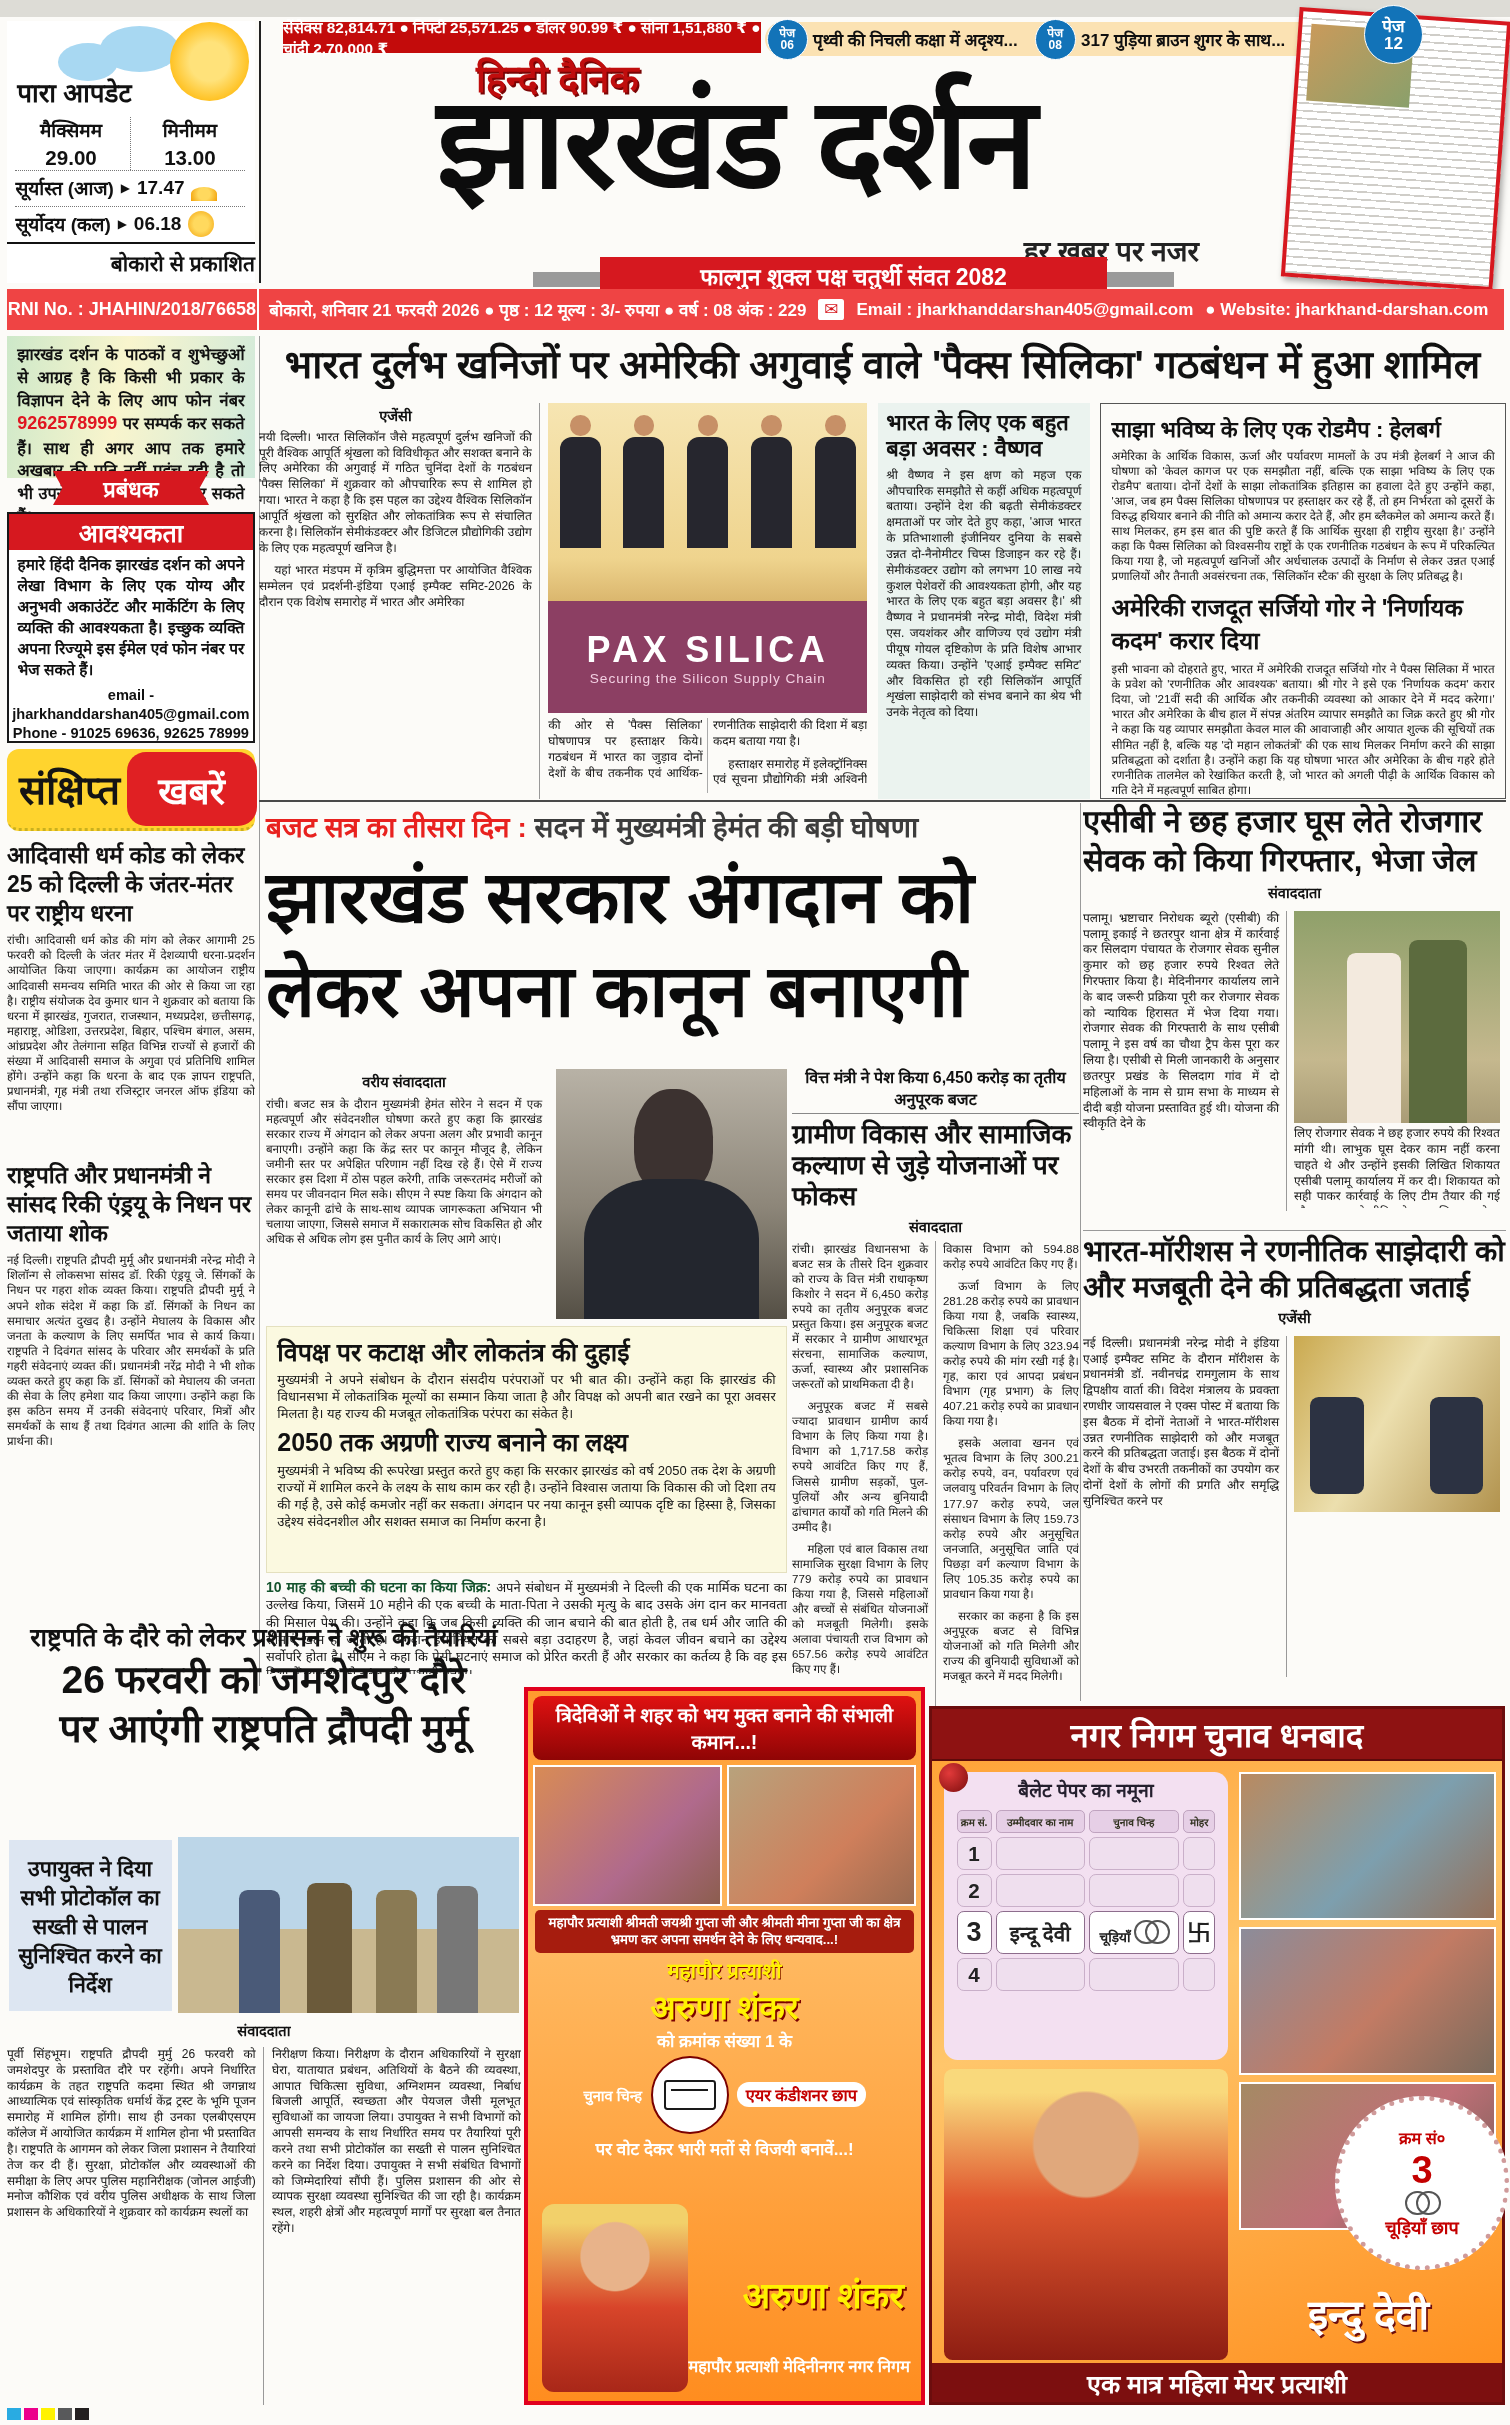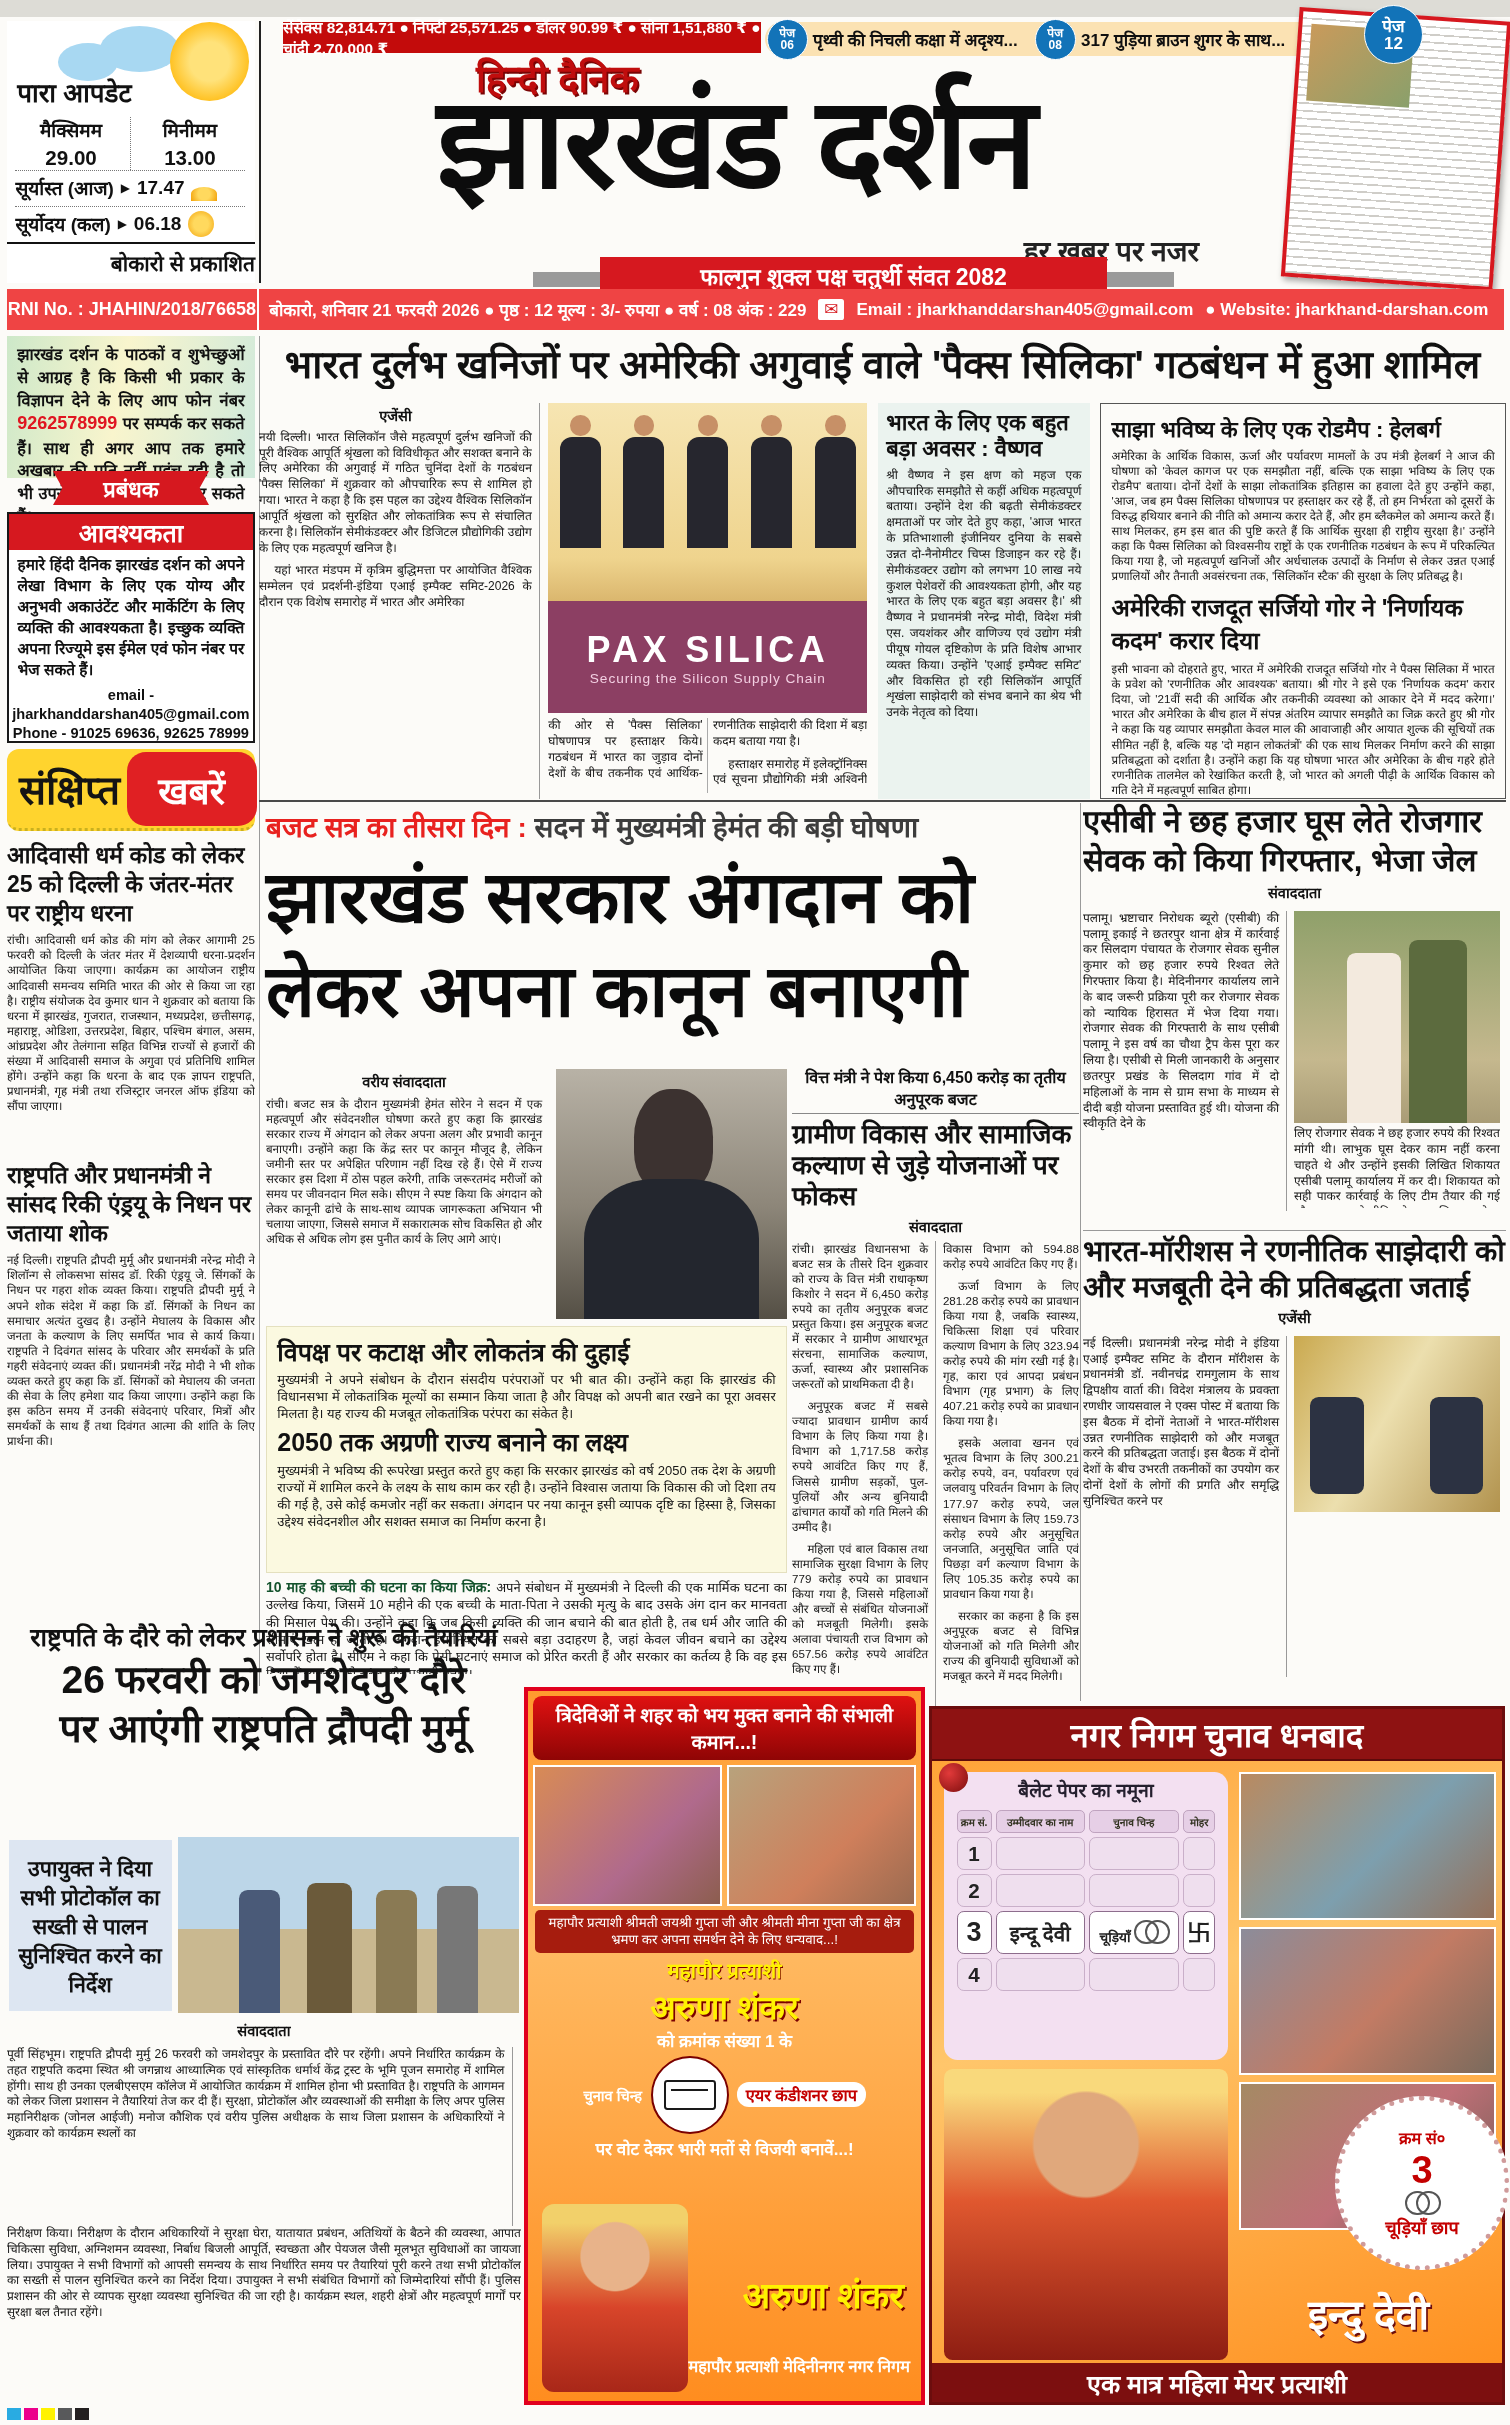--- a/index.html
+++ b/index.html
@@ -145,34 +145,34 @@
   .mau{top:1233px;left:1083px;width:423px;height:467px;}
 
   
   .pres{top:1619px;left:6.9px;width:514px;height:786px;}
   .pres .kick{font-size:25px;font-weight:bold;text-align:center;}
   .pres .hd{font-size:39px;line-height:1.25;font-weight:bold;text-align:center;margin-top:3.4px;}
   .pres-box{position:absolute;left:1.7px;top:221px;width:163px;height:171px;background:#dde6f2;display:flex;
             align-items:center;justify-content:center;text-align:center;font-size:21.4px;font-weight:bold;padding:5.1px;box-sizing:border-box;}
   .ph-insp{position:absolute;left:171px;top:218px;width:341px;height:176px;
            background:linear-gradient(180deg,#bcd6e8 52%,#c8b econ);background:linear-gradient(180deg,#bcd6e8 52%,#c9b890 52%);}
-  .pres-cols{position:absolute;left:0;top:428px;width:514px;height:358px;display:flex;overflow:hidden;flex-direction:column;}
+  .pres-cols{position:absolute;left:0;top:428px;width:514px;height:358px;display:flex;overflow:hidden;}
   .pres-cols .c{flex:1;}
   .pres-cols .c.first{padding-right:7.7px;border-right:0.9px solid #999;margin-right:7.7px;}
 
   
   .aruna{top:1687px;left:524px;width:401px;height:718px;box-sizing:border-box;border:4.3px solid #e1001e;
          background:linear-gradient(180deg,#ff9a2e,#ffba62 35%,#ff8d1f);}
   .aruna .banner{margin:5.1px;background:linear-gradient(#e01111,#8f0505);border-radius:8.6px;color:#fff;
                  font-size:19.7px;font-weight:bold;text-align:center;padding:5.1px 6.9px;}
   .aruna .photos{display:flex;gap:5.1px;margin:1.7px 5.1px;}
   .aruna .photos div{flex:1;height:137px;border:2.6px solid #fff;}
   .ad-ph1{background:linear-gradient(135deg,#d88b55,#b06a8c 60%,#8c5d4e);}
   .ad-ph2{background:linear-gradient(135deg,#b8a27c,#cf7f5b 60%,#9a6a50);}
-  .aruna .thanks{margin:3.4px 6.9px;background:rgba(150,0,0,.85);color:#fff;font-size:13.3px;font-weight:normal;
+  .aruna .thanks{margin:3.4px 6.9px;background:rgba(150,0,0,.85);color:#fff;font-size:13.3px;font-weight:bold;
                  text-align:center;padding:4.3px 6.9px;border-radius:5.1px;line-height:1.3;}
   .aruna .role{color:#fff200;font-size:20.6px;font-weight:bold;text-align:center;text-shadow:0.9px 0.9px 0 #7a0000;}
   .aruna .nm{color:#fff200;font-size:33px;font-weight:bold;text-align:center;text-shadow:1.7px 1.7px 0 #7a0000;}
   .aruna .ln{color:#fff;font-size:17px;font-weight:bold;text-align:center;}
   .sym-wrap{display:flex;align-items:center;justify-content:center;gap:8.6px;margin:3.4px 0;}
   .sym-circle{width:74px;height:74px;background:#fff;border-radius:50%;border:2.6px solid #7a0000;
               display:flex;align-items:center;justify-content:center;}
   .ac-glyph{width:48px;height:26px;border:2.6px solid #1a1a1a;border-radius:3.4px;position:relative;}
   .ac-glyph::after{content:"";position:absolute;left:5.1px;right:5.1px;top:6.9px;border-top:2.6px solid #1a1a1a;}
   .sym-lbl{color:#fff;font-size:14.6px;font-weight:bold;text-align:center;}

